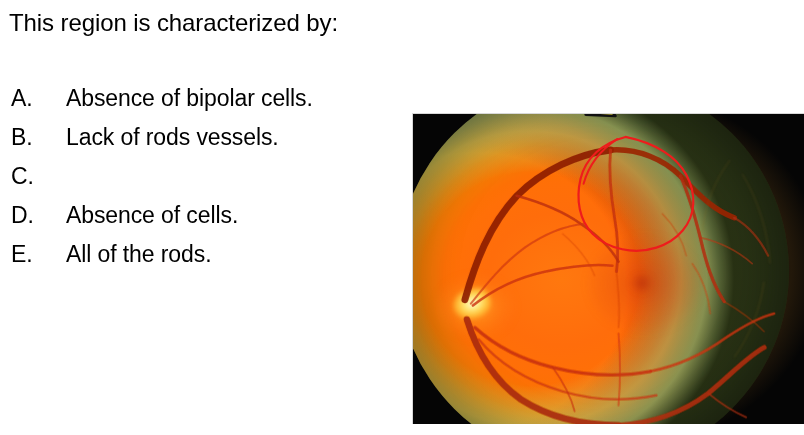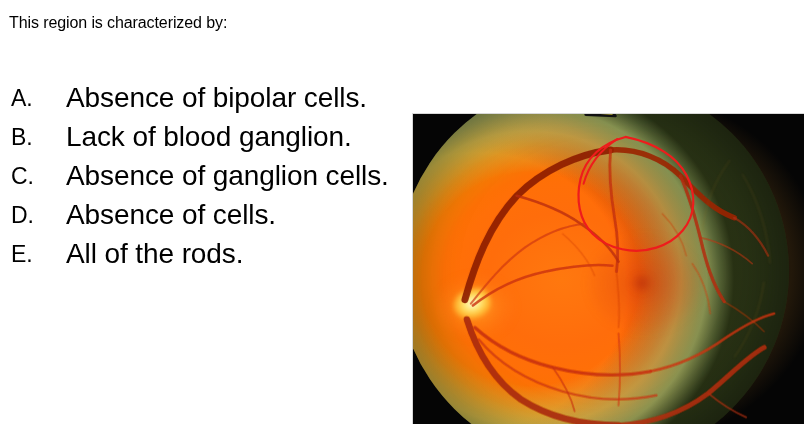--- a/index.html
+++ b/index.html
@@ -23,21 +23,21 @@
     left: 0;
     top: 0;
     width: 412px;
     height: 435px;
   }
 
   #question-stem {
     position: absolute;
     left: 9px;
     top: 9px;
-    font-size: 16px;
+    font-size: 24px;
     line-height: 28px;
     white-space: nowrap;
     letter-spacing: -0.1px;
   }
 
   #choice-list {
     position: absolute;
     left: 0;
     top: 83px;
     width: 412px;
@@ -53,21 +53,21 @@
     left: 11px;
     top: 0;
     font-size: 23px;
     line-height: 30px;
     width: 40px;
   }
   .choice-text {
     position: absolute;
     left: 66px;
     top: 0;
-    font-size: 28px;
+    font-size: 23px;
     line-height: 30px;
     white-space: nowrap;
     letter-spacing: -0.1px;
   }
 
   
   #fundus-figure {
     position: absolute;
     left: 412px;
     top: 113px;
@@ -211,26 +211,25 @@
 
   <div id="choice-list">
 
     <div class="choice-row">
       <span class="choice-letter">A.</span>
       <span class="choice-text">Absence of bipolar cells.</span>
     </div>
 
     <div class="choice-row">
       <span class="choice-letter">B.</span>
-      <span class="choice-text">Lack of blood ganglion.</span>
+      <span class="choice-text">Lack of rods vessels.</span>
     </div>
 
     <div class="choice-row">
       <span class="choice-letter">C.</span>
-      <span class="choice-text">Absence of ganglion cells.</span>
     </div>
 
     <div class="choice-row">
       <span class="choice-letter">D.</span>
       <span class="choice-text">Absence of cells.</span>
     </div>
 
     <div class="choice-row">
       <span class="choice-letter">E.</span>
       <span class="choice-text">All of the rods.</span>

